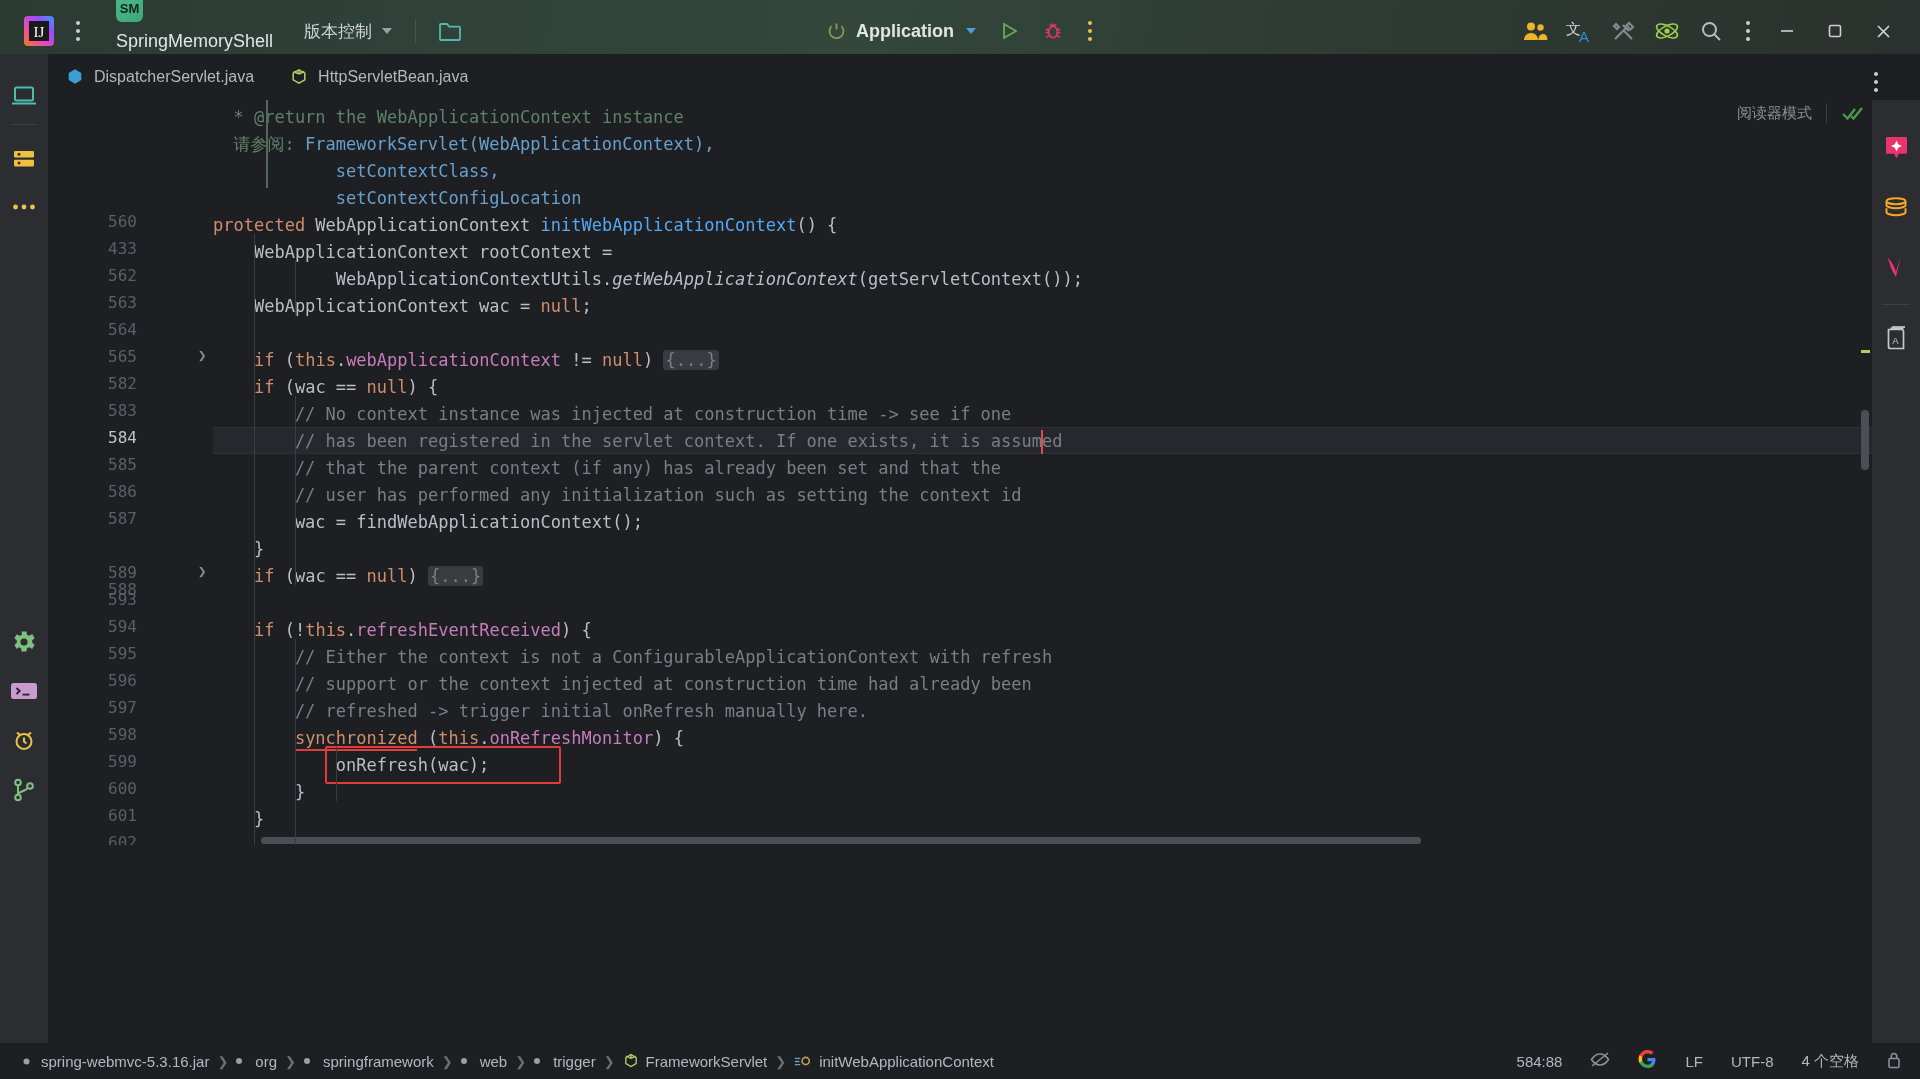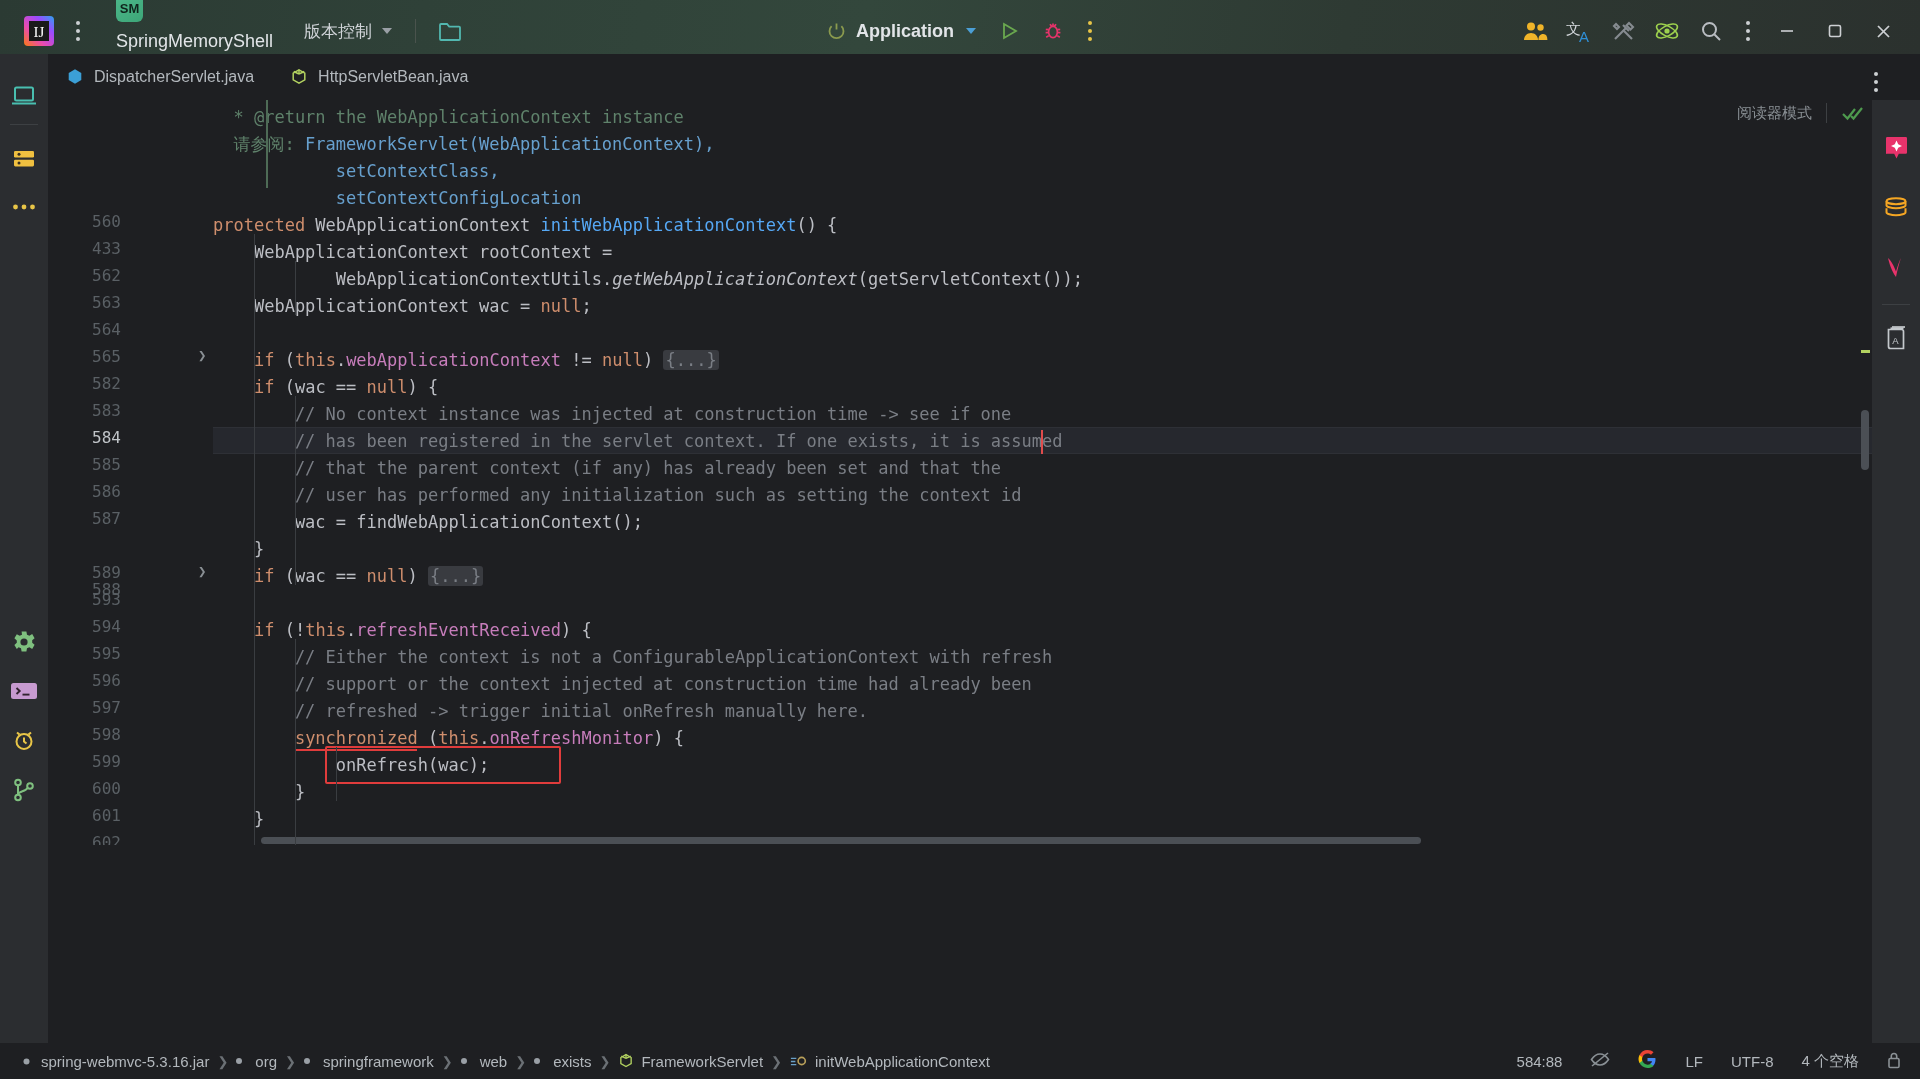--- a/index.html
+++ b/index.html
@@ -59,21 +59,21 @@
 
   
   #rightstripe { position:absolute; right:0; top:54px; width:48px; height:1025px; background:#2b2d30; }
 
   
   #editor {
     position:absolute; left:48px; top:100px; width:1824px; height:745px; background:#1e1f22;
     overflow:hidden;
   }
   #gutter { position:absolute; left:0; top:0; width:165px; height:745px; background:#1e1f22; }
-  .ln { position:absolute; right:92px; font-family:"DejaVu Sans Mono", monospace; font-size:16px; color:#5a6065; text-align:right; width:60px;}
+  .ln { position:absolute; right:76px; font-family:"DejaVu Sans Mono", monospace; font-size:16px; color:#5a6065; text-align:right; width:60px;}
   .ln.cur { color:#c0c4c8; }
   .fold { position:absolute; left:150px; color:#8a9095; font-size:14px; cursor:pointer; font-family:"DejaVu Sans Mono",monospace;}
 
   #codearea { position:absolute; left:165px; top:0; width:1659px; height:745px;
               font-family:"DejaVu Sans Mono", monospace; font-size:17px; line-height:27px; white-space:pre; }
   .cl { position:absolute; left:0; height:27px; line-height:27px; }
 
   .caretline { position:absolute; left:0; width:1824px; height:27px; background:#26282e;
                border-top:1px solid #2e3036; border-bottom:1px solid #2e3036; }
 
@@ -457,21 +457,21 @@
         <span>springframework</span>
       </span>
       <span class="crumb-sep">❯</span>
       <span class="crumb">
         <span class="dot-sm"></span>
         <span>web</span>
       </span>
       <span class="crumb-sep">❯</span>
       <span class="crumb">
         <span class="dot-sm"></span>
-        <span>exists</span>
+        <span>trigger</span>
       </span>
       <span class="crumb-sep">❯</span>
       <span class="crumb">
         <svg width="16" height="16" viewBox="0 0 18 18" fill="none" stroke="#b2d160" stroke-width="1.5">
           <path d="M9 1.8l5.8 3.3v6.8L9 15.2l-5.8-3.3V5.1z"></path>
           <path d="M9 1.8v4.2"></path>
           <path d="M9 6l5.3-2.5"></path>
           <path d="M9 6L3.7 3.5"></path>
         </svg>
         <span>FrameworkServlet</span>

